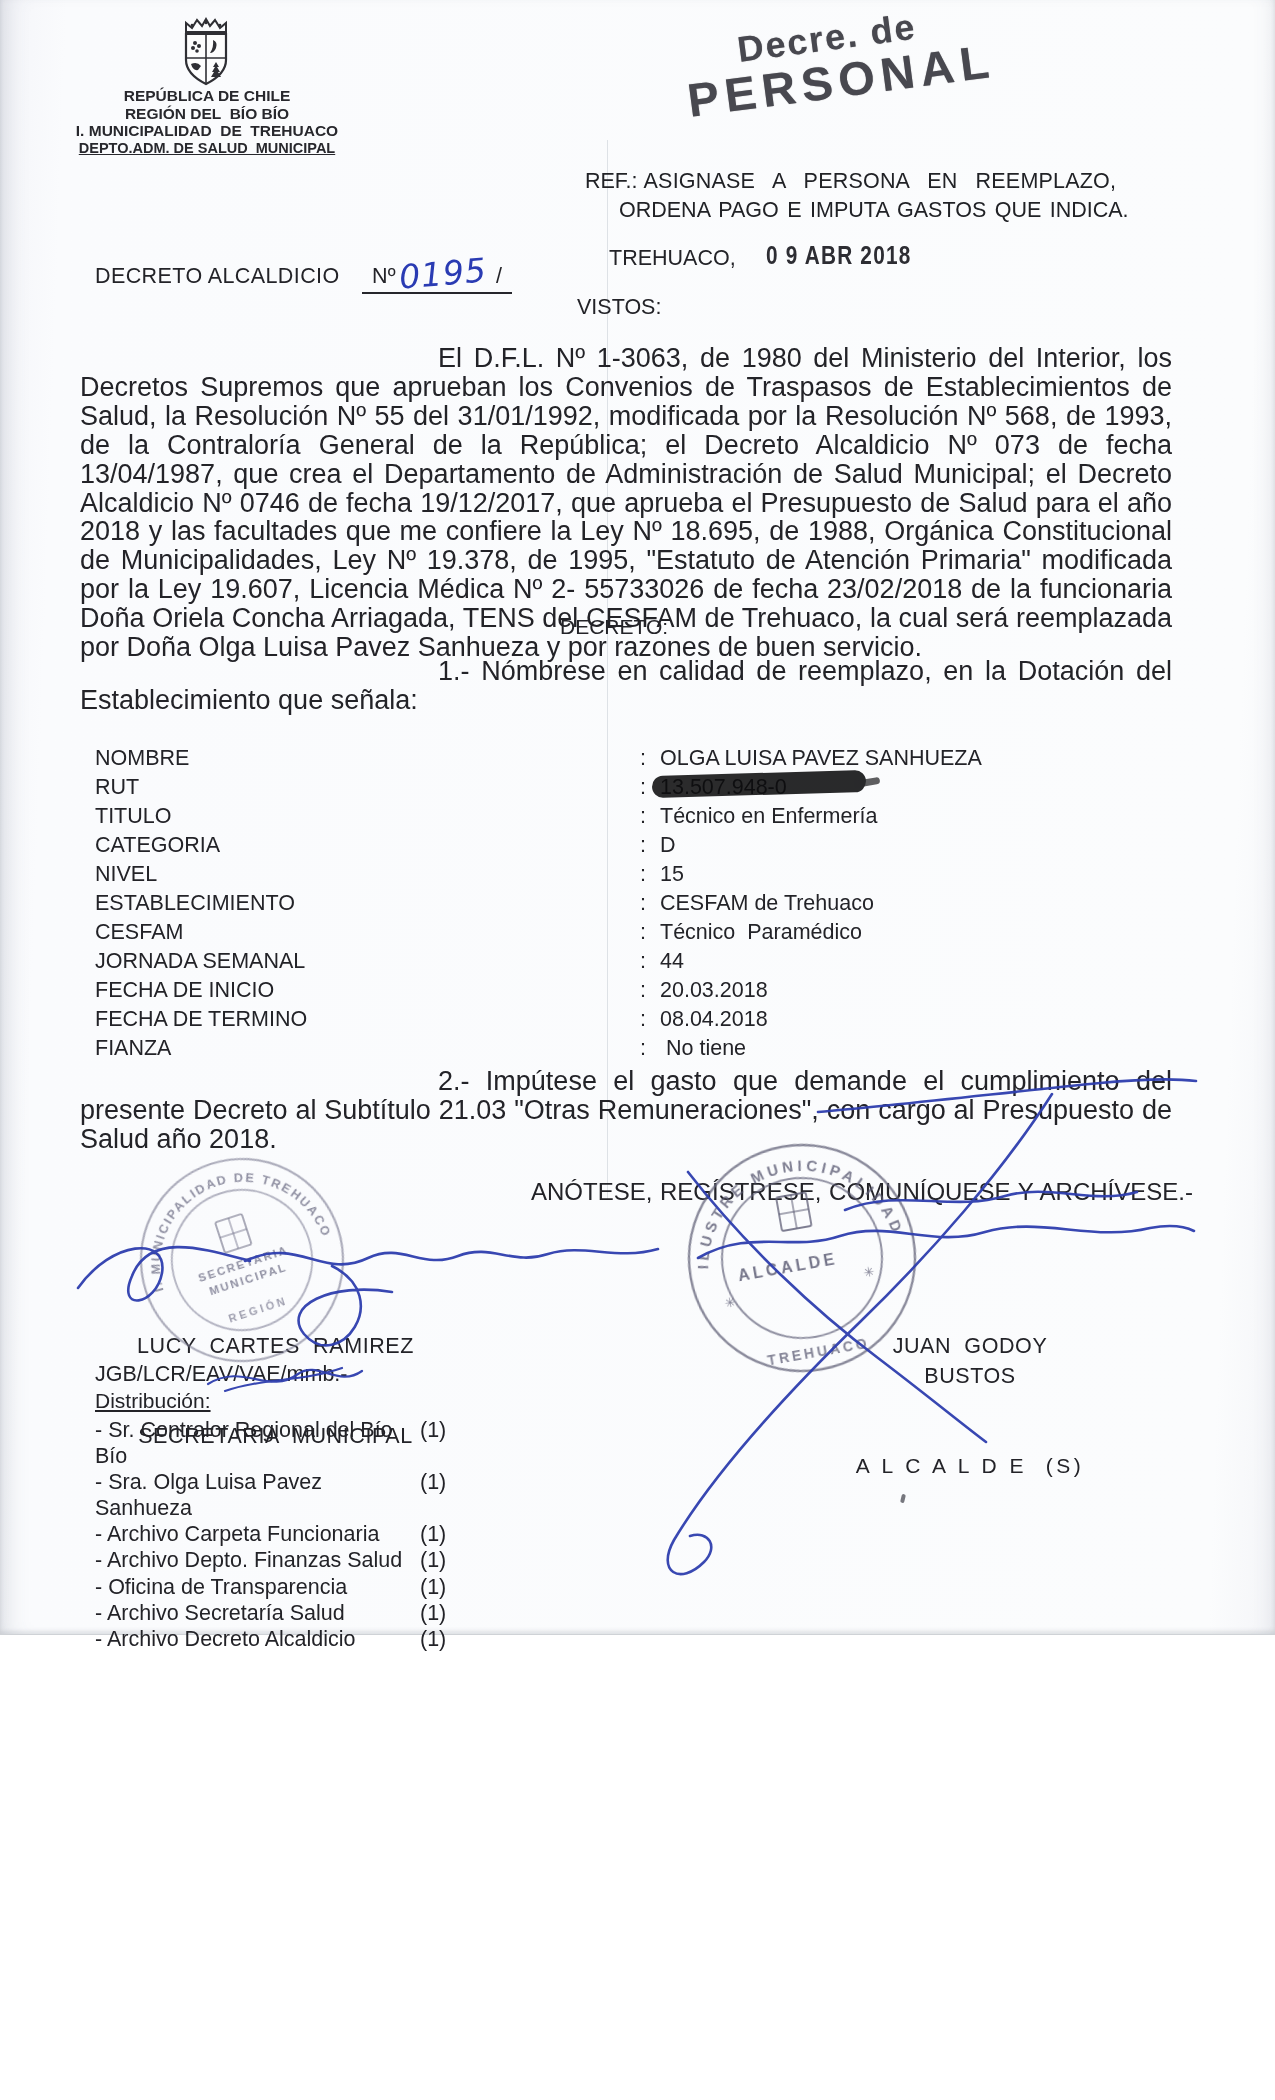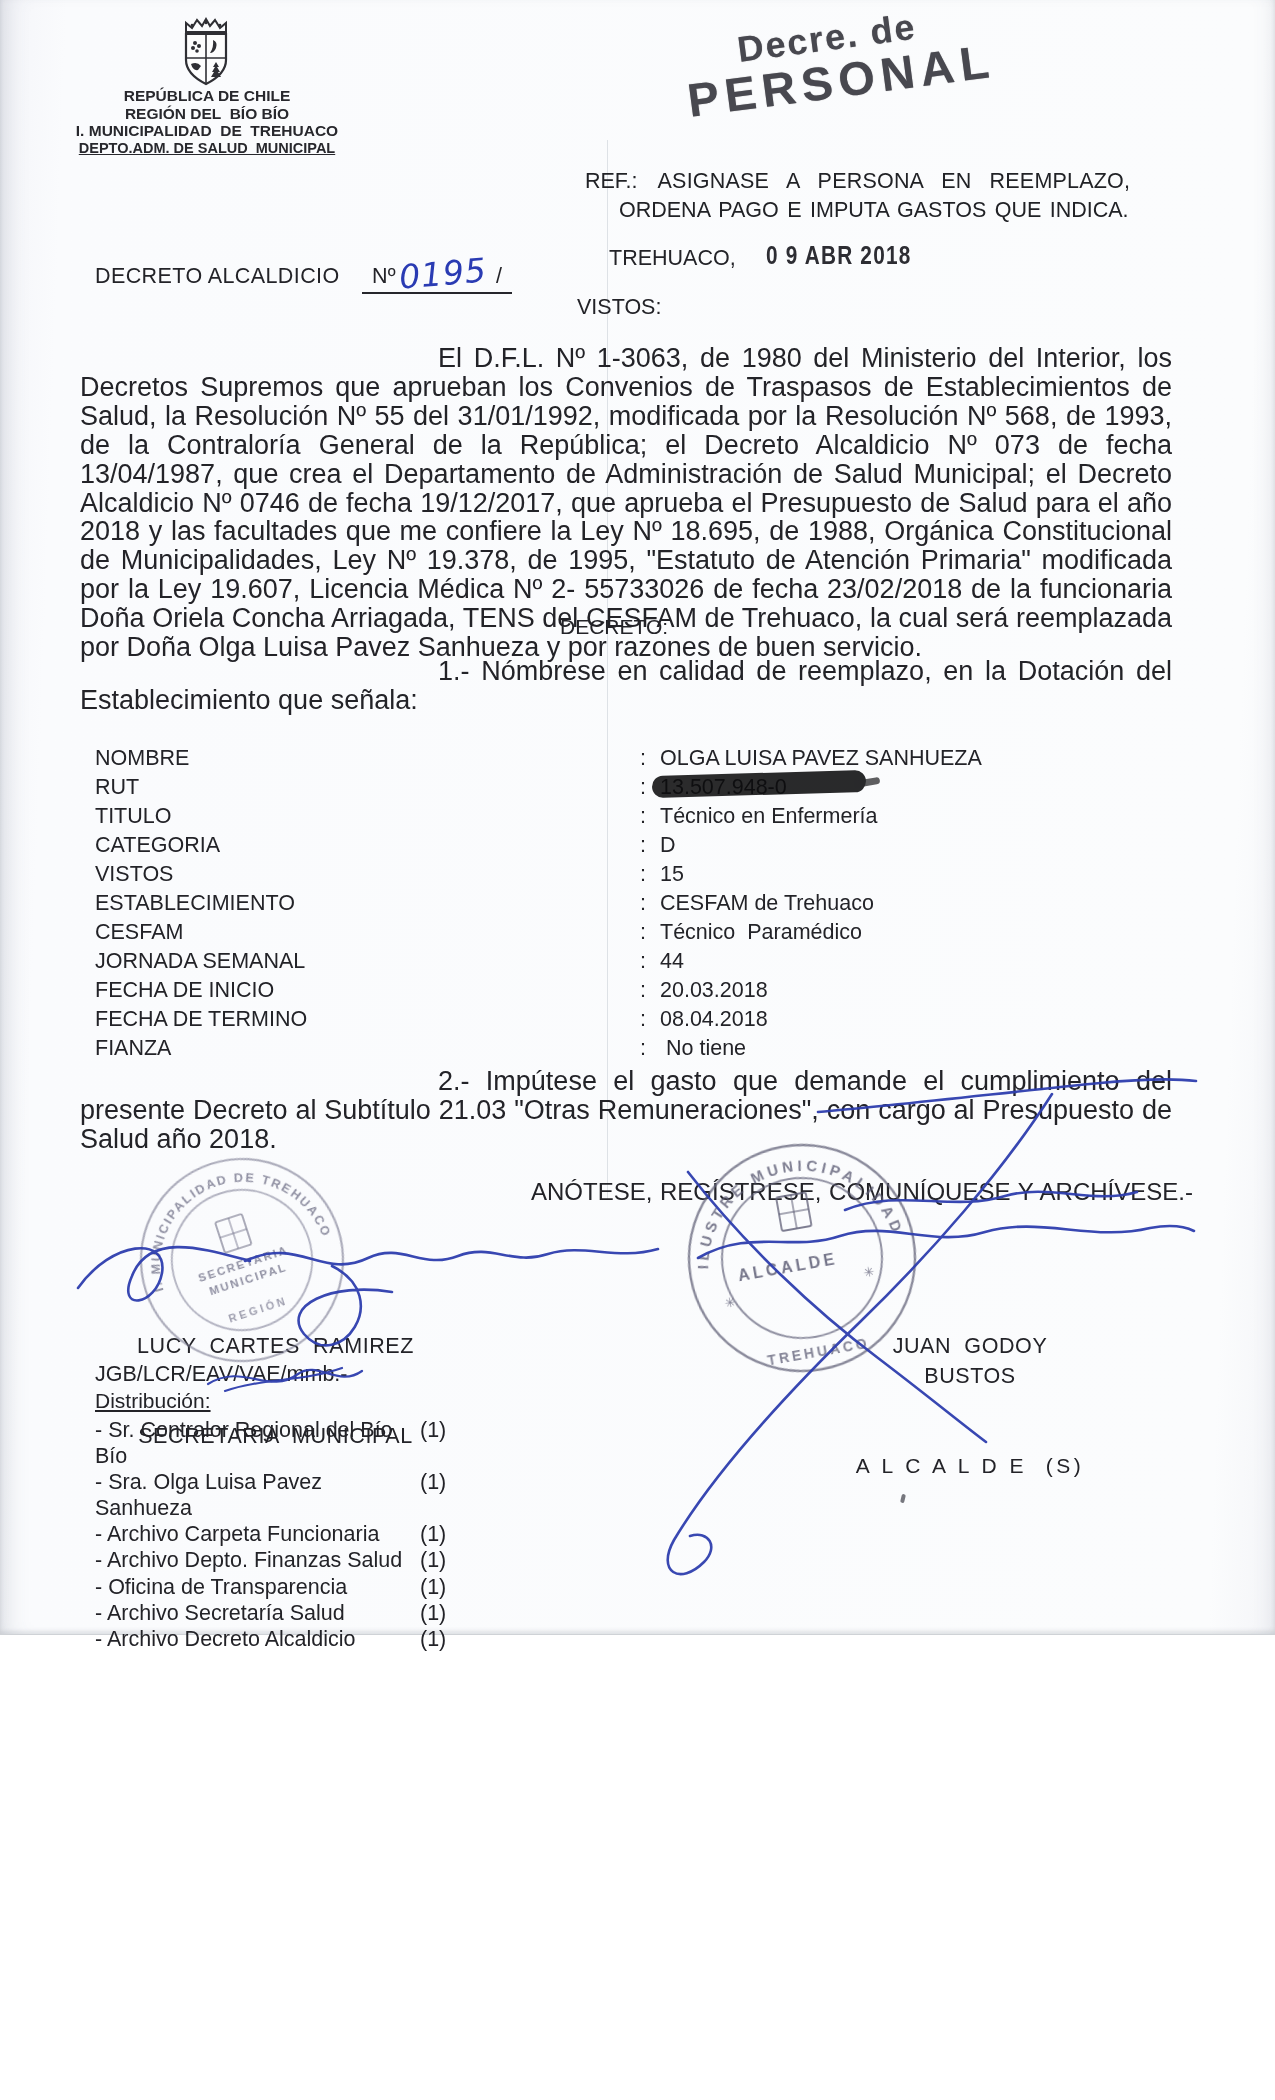--- a/index.html
+++ b/index.html
@@ -19,21 +19,21 @@
   #crest{left:176px;top:16px;}
 
   
   #top-stamp{left:684px;top:16px;transform:rotate(-7.5deg);color:#3b3b42;opacity:.93;
              text-shadow:0 0 1px rgba(59,59,66,.55);}
   #top-stamp .s1{font-size:36px;font-weight:700;letter-spacing:2px;margin-left:56px;}
   #top-stamp .s2{font-size:47px;font-weight:700;letter-spacing:6px;margin-top:-5px;}
 
   
   #ref{left:585px;top:167px;width:612px;font-size:21.5px;line-height:29px;color:#212226;}
-  #ref .ref1{display:flex;gap:20px;}
+  #ref .ref1{display:flex;gap:6px;}
   #ref .ref1 .txt{word-spacing:12px;letter-spacing:.2px;}
   #ref .ref2{padding-left:34px;word-spacing:2.5px;}
 
   
   #decree-line{left:95px;top:262px;font-size:21.5px;letter-spacing:.4px;}
   #decree-line .numgroup{display:inline-block;border-bottom:2px solid #26262c;
                           padding:0 10px 3px 10px;margin-left:16px;}
   #decree-line .hand{display:inline-block;font-size:33px;line-height:20px;color:#2a3bb3;
                      font-style:italic;letter-spacing:1px;transform:rotate(-5deg);
                      position:relative;top:2px;margin:0 3px;font-family:"DejaVu Sans",sans-serif;}
@@ -157,21 +157,21 @@
       <span class="flabel">TITULO</span>
         <span class="fcolon">:</span>
         <span class="fvalue">Técnico en Enfermería</span>
     </div>
     <div class="frow">
       <span class="flabel">CATEGORIA</span>
         <span class="fcolon">:</span>
         <span class="fvalue">D</span>
     </div>
     <div class="frow">
-      <span class="flabel">VISTOS</span>
+      <span class="flabel">NIVEL</span>
         <span class="fcolon">:</span>
         <span class="fvalue">15</span>
     </div>
     <div class="frow">
       <span class="flabel">ESTABLECIMIENTO</span>
         <span class="fcolon">:</span>
         <span class="fvalue">CESFAM de Trehuaco</span>
     </div>
     <div class="frow">
       <span class="flabel">CESFAM</span>

